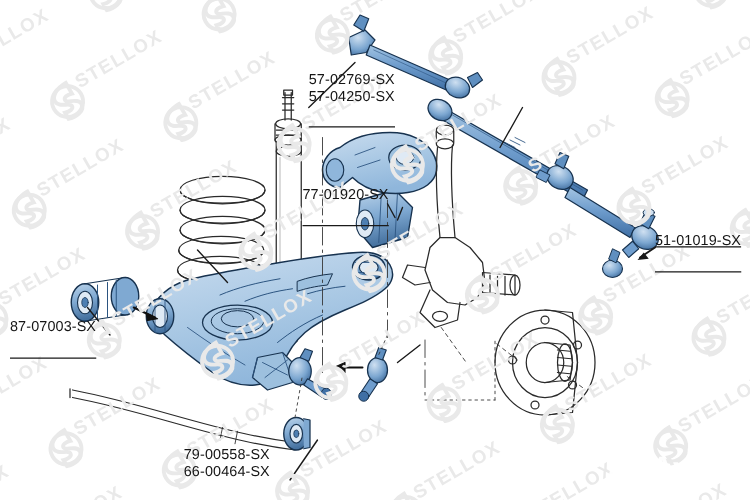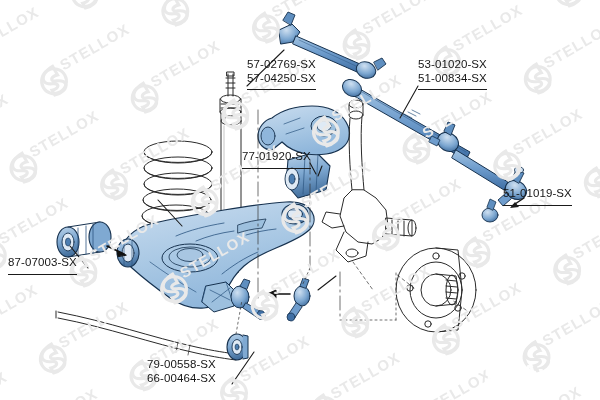--- a/index.html
+++ b/index.html
@@ -33,29 +33,29 @@
     position:absolute;
     z-index:10;
     font-family:"Liberation Sans", sans-serif;
     font-size:11.5px;
     line-height:13.5px;
     color:#151515;
     white-space:nowrap;
     letter-spacing:0.1px;
   }
   .label .ln{display:block;}
-  .label.ul{border-bottom:1.3px solid #1a1a1a;padding-bottom:4px;}
+  .label.ul{border-bottom:1.3px solid #1a1a1a;padding-bottom:16px;}
   .label .blue{color:#4a7ebb;}
   .lbl-5702769{left:247px;top:58px;}
   .lbl-5301020{left:418px;top:58px;}
   .lbl-7701260{left:242px;top:150px;}
   .lbl-5702748{left:80px;top:171px;}
   .lbl-8707003{left:8px;top:256px;}
   .lbl-5200007{left:270px;top:261px;}
-  .lbl-5101019{left:503px;top:187px;}
+  .lbl-5101019{left:524px;top:187px;text-decoration:underline;}
   .lbl-7900558{left:147px;top:358px;text-align:center;}
 </style>
 </head>
 <body>
 
 <div id="stage">
 
   <svg id="drawing" width="600" height="400" viewBox="0 0 600 400">
     <defs>
       <linearGradient id="gBlueArm" x1="0" y1="0" x2="0.4" y2="1">
@@ -455,24 +455,20 @@
       <circle cx="25" cy="25" r="6"></circle>
       <text x="34" y="32" font-family="Liberation Sans, sans-serif" font-size="27" font-weight="bold">Avito</text>
     </g>
   </svg>
 
   <div class="label ul lbl-5702769">
     <span class="ln">57-02769-SX</span>
     <span class="ln">57-04250-SX</span>
   </div>
 
-  <div class="label ul lbl-5301020">
-    <span class="ln">53-01020-SX</span>
-    <span class="ln">51-00834-SX</span>
-  </div>
 
   <div class="label ul lbl-7701260">
     <span class="ln">77-01920-SX</span>
   </div>
 
 
   <div class="label ul lbl-8707003">
     <span class="ln">87-07003-SX</span>
   </div>
 

